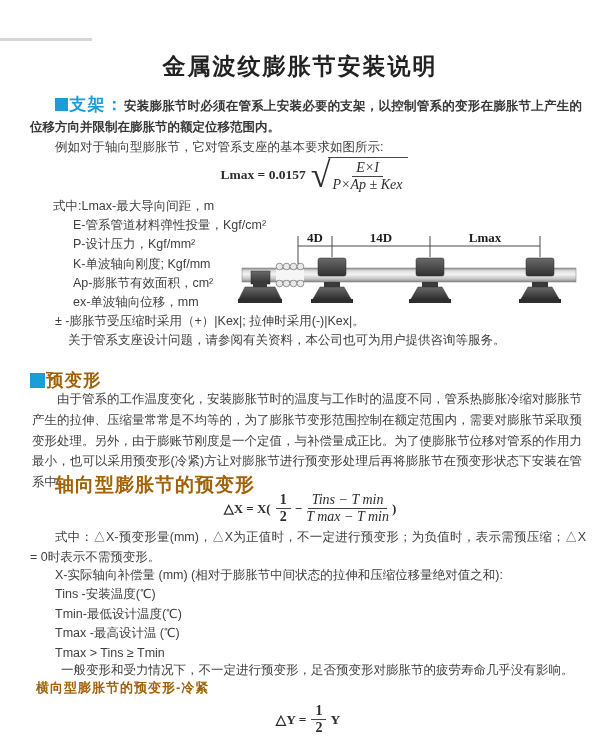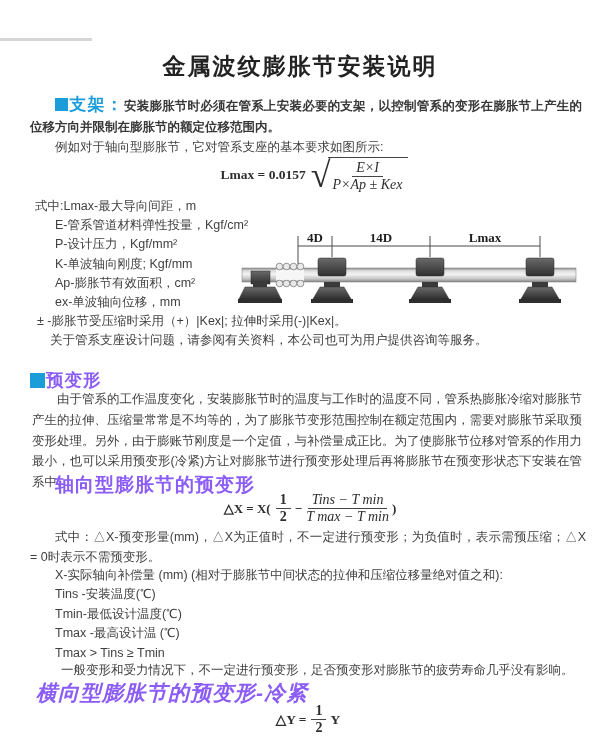--- a/index.html
+++ b/index.html
@@ -27,31 +27,31 @@
   .rad-sign{font-size:36px;font-weight:normal;line-height:30px;margin-right:-3px;}
   .radicand{display:inline-block;border-top:1.5px solid #444;padding:2px 5px 0 5px;}
   .frac{display:inline-flex;flex-direction:column;align-items:center;font-style:italic;font-size:14px;line-height:14px;}
   .frac .fnum{border-bottom:1px solid #444;padding:0 4px 1px 4px;}
   .frac .fden{padding-top:1px;}
   .frac.upright{font-style:normal;font-weight:bold;}
   .mid-op{margin:0 4px;font-weight:bold;}
   .f-rhs{font-weight:bold;margin-left:4px;}
 
   .defs{position:absolute;font-size:12.5px;line-height:19.2px;}
-  .d1{top:159px;left:35px;}
+  .d1{top:159px;left:53px;}
   .d2{top:528px;left:55px;line-height:19.4px;}
   .def-line{white-space:nowrap;}
   .ind{margin-left:20px;}
   .pm{margin-left:2px;}
   .note-ind{margin-left:15px;}
 
-  .h-blue{position:absolute;color:#8b5cf6;font-weight:bold;}
+  .h-blue{position:absolute;color:#a16207;font-weight:bold;}
   .h2{top:330px;left:30px;font-size:17.5px;letter-spacing:1px;}
   .h3{top:434px;left:55px;font-size:19px;letter-spacing:1px;}
-  .h4{top:641px;left:36px;font-size:21px;letter-spacing:1px;font-style:italic;}
+  .h4{top:641px;left:36px;font-size:13px;letter-spacing:1px;}
 
   .p2{top:351px;left:32px;width:550px;text-indent:2em;line-height:20.8px;}
   .p3{top:489px;left:30px;width:556px;text-indent:2em;line-height:20px;}
   .n2{top:622px;left:36px;width:556px;text-indent:2em;}
   .p4{top:701px;left:58px;width:520px;text-align:left;}
 
   .diagram{position:absolute;left:238px;top:186px;width:360px;height:104px;}
   .dim-label{font-family:"Liberation Serif",serif;font-weight:bold;font-size:13px;fill:#1e1e1e;}
 </style>
 </head>

